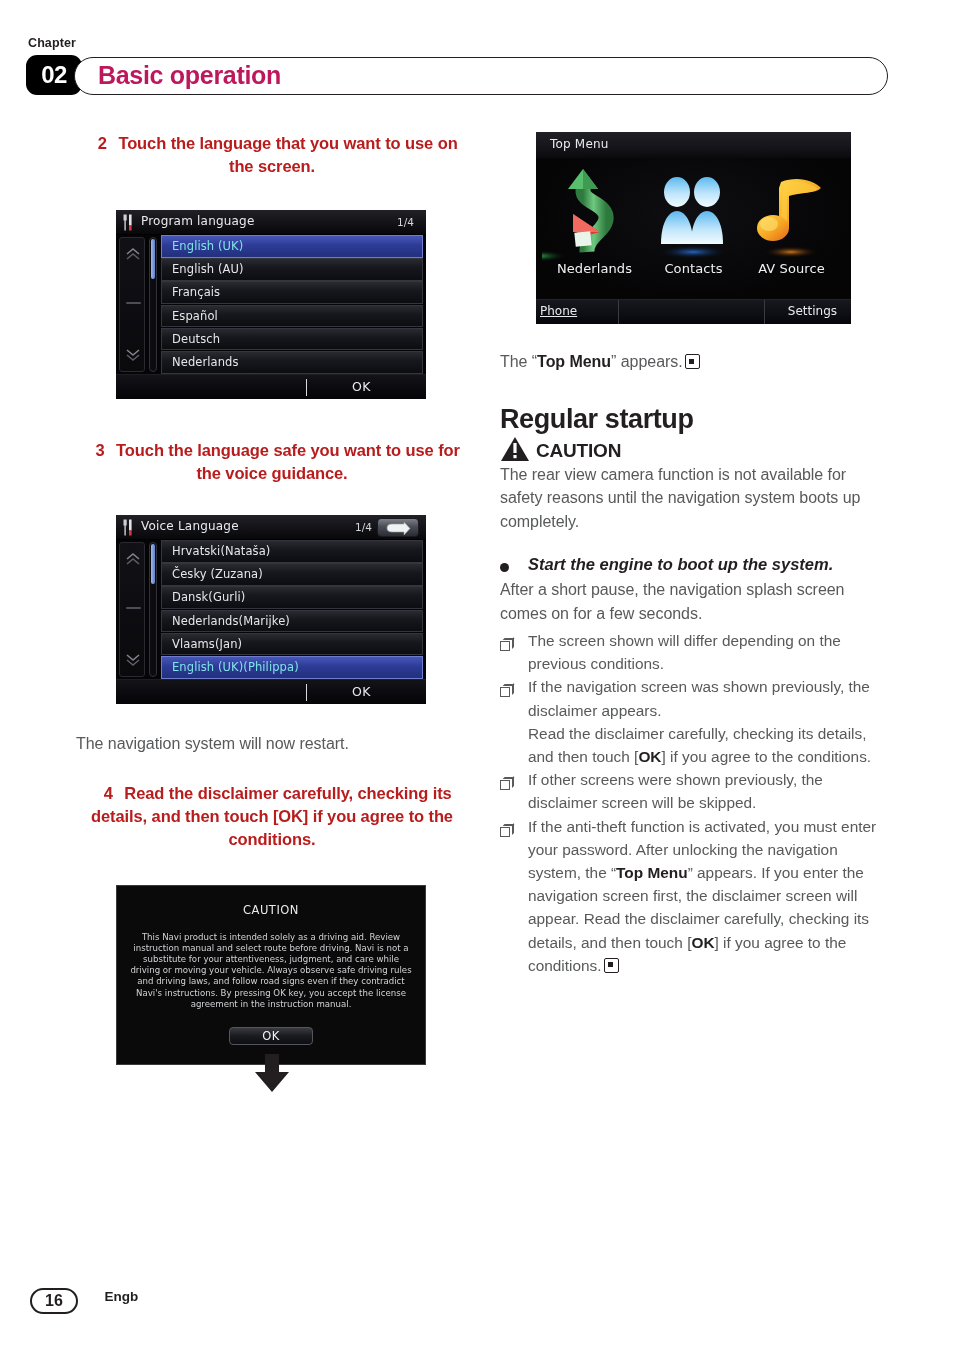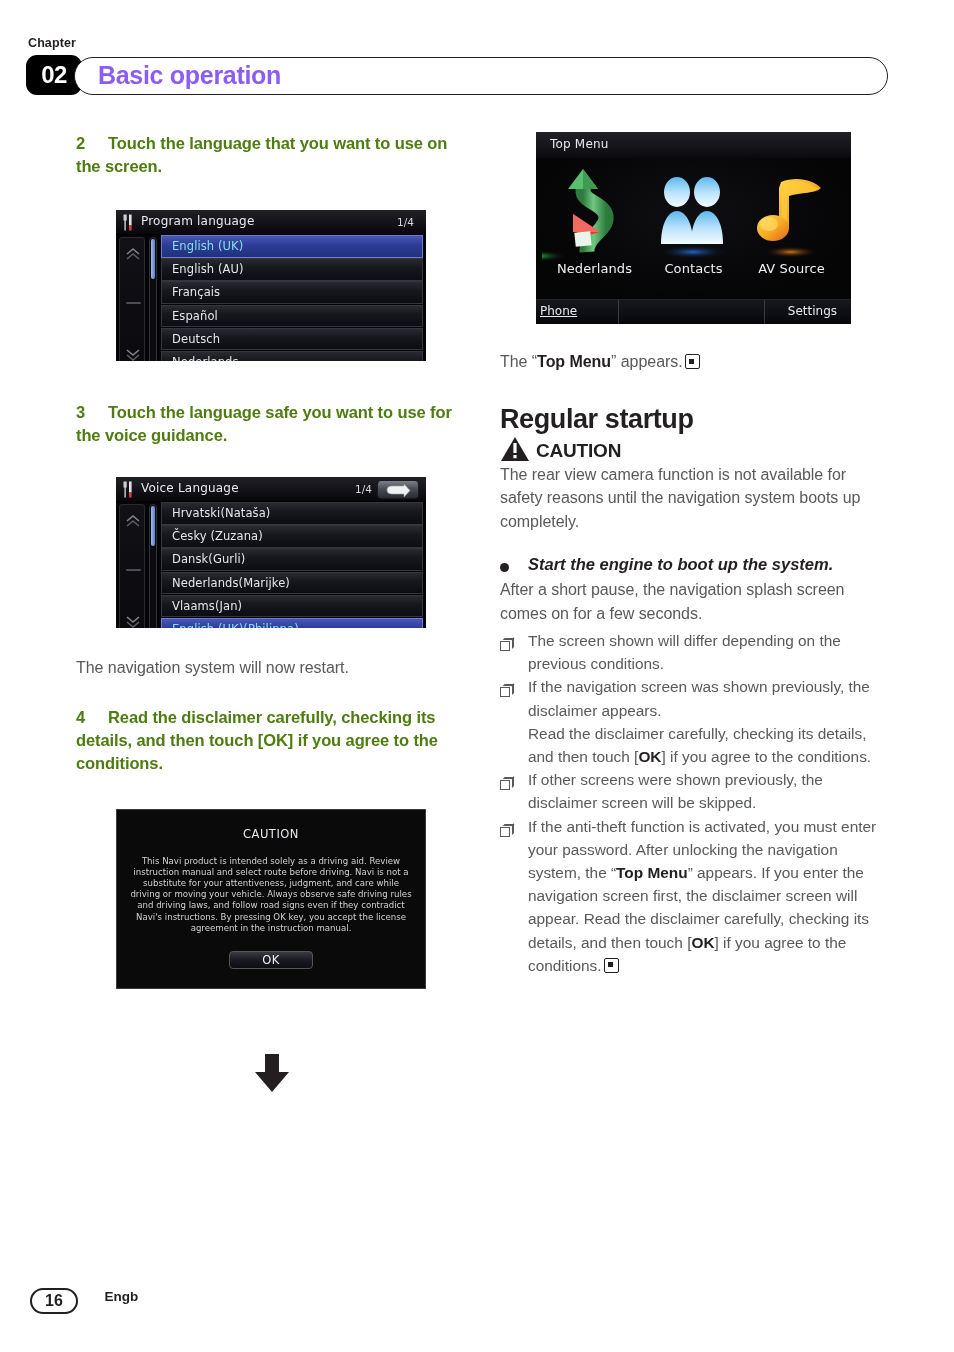--- a/index.html
+++ b/index.html
@@ -27,31 +27,31 @@
     letter-spacing:-0.5px;
   }
   .header-pill {
     position:absolute; left:74px; top:57px;
     width:814px; height:38px;
     border:1.4px solid #231f20; border-radius:19px;
     background:#fff;
   }
   .header-title {
     position:absolute; left:98px; top:57px; height:48px; line-height:37px;
-    font-size:25px; font-weight:bold; letter-spacing:-0.3px; color:#8b5cf6;
+    font-size:25px; font-weight:bold; letter-spacing:-0.3px; color:#be185d;
   }
 
   
   .col-left  { position:absolute; left:76px;  top:132px; width:392px; }
   .col-right { position:absolute; left:500px; top:132px; width:392px; }
 
   
   .step {
     font-size:16.5px; font-weight:bold; line-height:23px;
-    color:#4d7c0f; letter-spacing:-0.1px;
+    color:#b91c1c; letter-spacing:-0.1px;text-align:center;
   }
   .step .num { display:inline-block; width:32px; }
   .body-txt {
     font-size:16px; line-height:23.5px; color:#58595b;
     letter-spacing:-0.05px;
   }
   .body-txt b, .bold-dark { color:#231f20; font-weight:bold; }
   h2.section {
     font-size:27px; font-weight:bold; color:#231f20;
     margin:0; letter-spacing:-0.4px; line-height:30px;
@@ -105,21 +105,21 @@
     content:""; position:absolute; left:3.5px; top:3.5px;
     width:5px; height:5px; background:#231f20;
   }
 
   
   .device {
     position:relative; background:#000;
     font-family:"DejaVu Sans", sans-serif;
     overflow:hidden;
   }
-  .dev-list { width:310px; height:151px;text-align:right; }
+  .dev-list { width:310px; height:189px;text-align:right; }
 
   .dev-titlebar {
     position:relative; height:25px;
     background: linear-gradient(to bottom,#202026 0%,#121217 55%,#08080b 100%);
     border-bottom:1px solid #000;
   }
   .dev-title-icon { position:absolute; left:7px; top:4px; width:12px; height:17px; }
   .dev-title-text {
     position:absolute; left:25px; top:4px;
     font-size:12px; color:#e9eaee; letter-spacing:0.2px;

